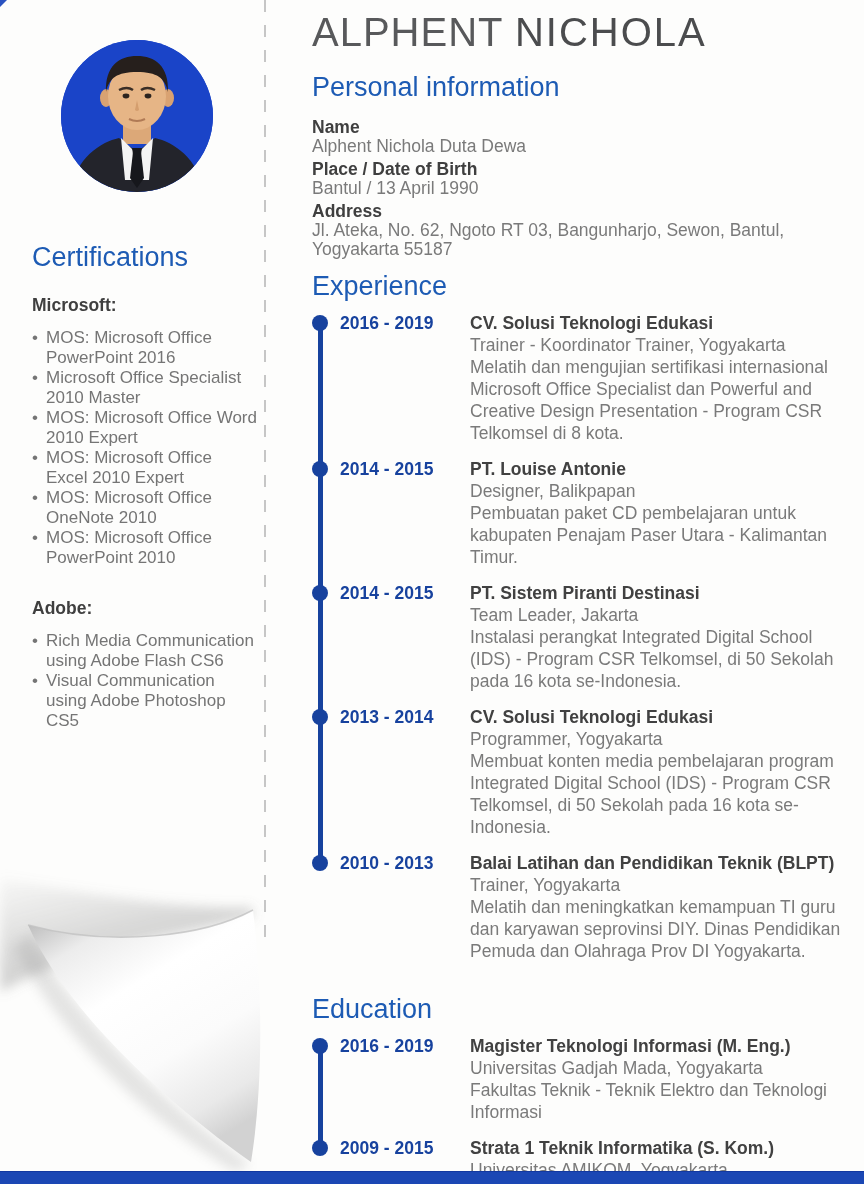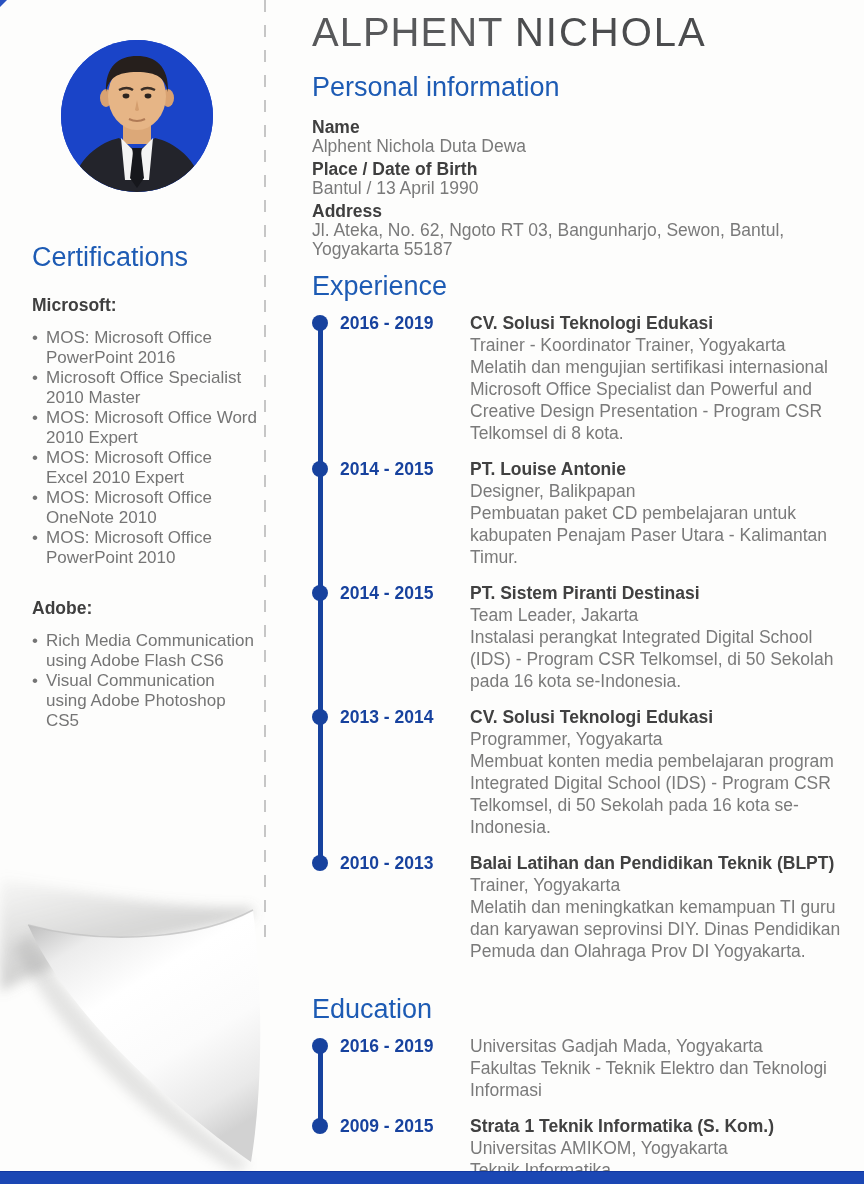--- a/index.html
+++ b/index.html
@@ -206,20 +206,21 @@
     </div>
 
   <h2 class="section education">Education</h2>
   <div class="timeline">
 
   <div class="tl-entry">
       <div class="tl-left">
         <span class="tl-date">2016 - 2019</span>
       </div>
       <div class="tl-body">
+        <div class="tl-title">Magister Teknologi Informasi (M. Eng.)</div>
         <div class="tl-sub">Universitas Gadjah Mada, Yogyakarta</div>
         <div class="tl-desc">Fakultas Teknik - Teknik Elektro dan Teknologi Informasi</div>
       </div>
     </div>
       <div class="tl-entry">
       <div class="tl-left">
         <span class="tl-date">2009 - 2015</span>
       </div>
       <div class="tl-body">
         <div class="tl-title">Strata 1 Teknik Informatika (S. Kom.)</div>

